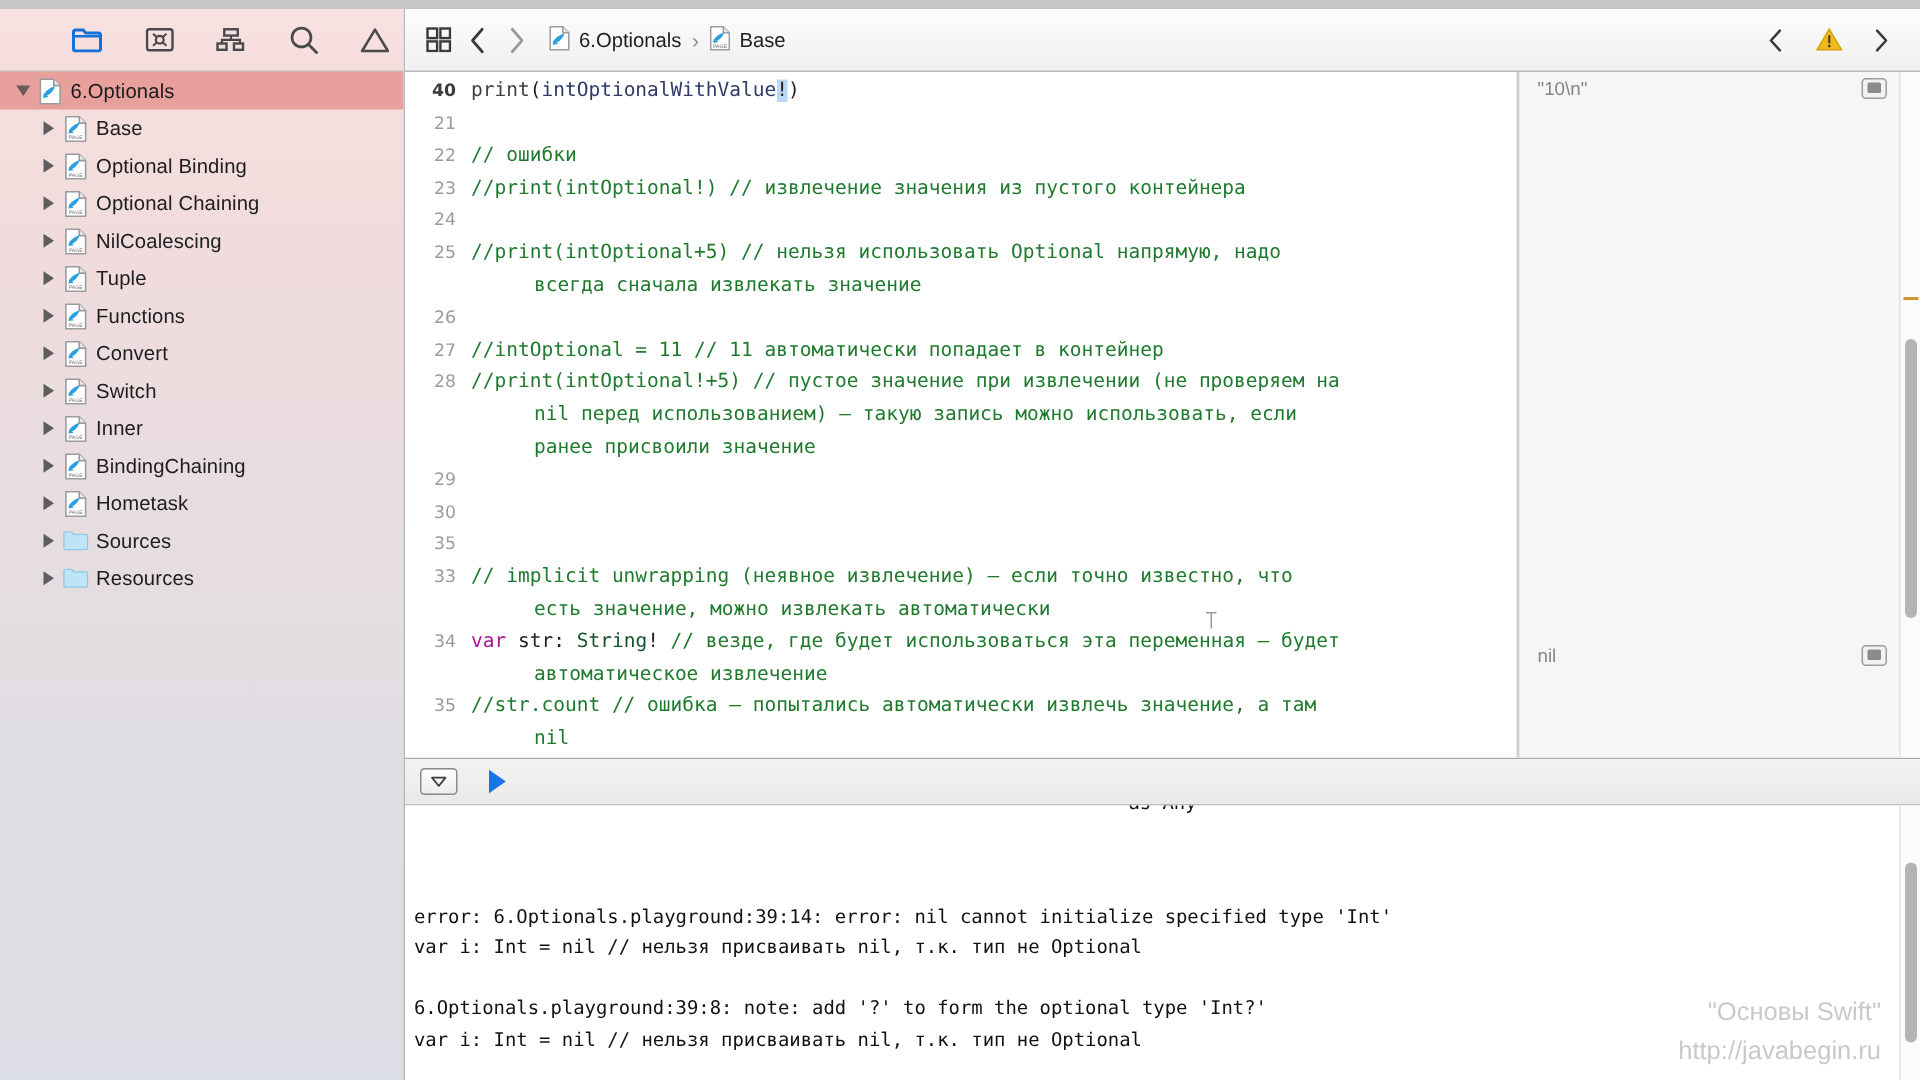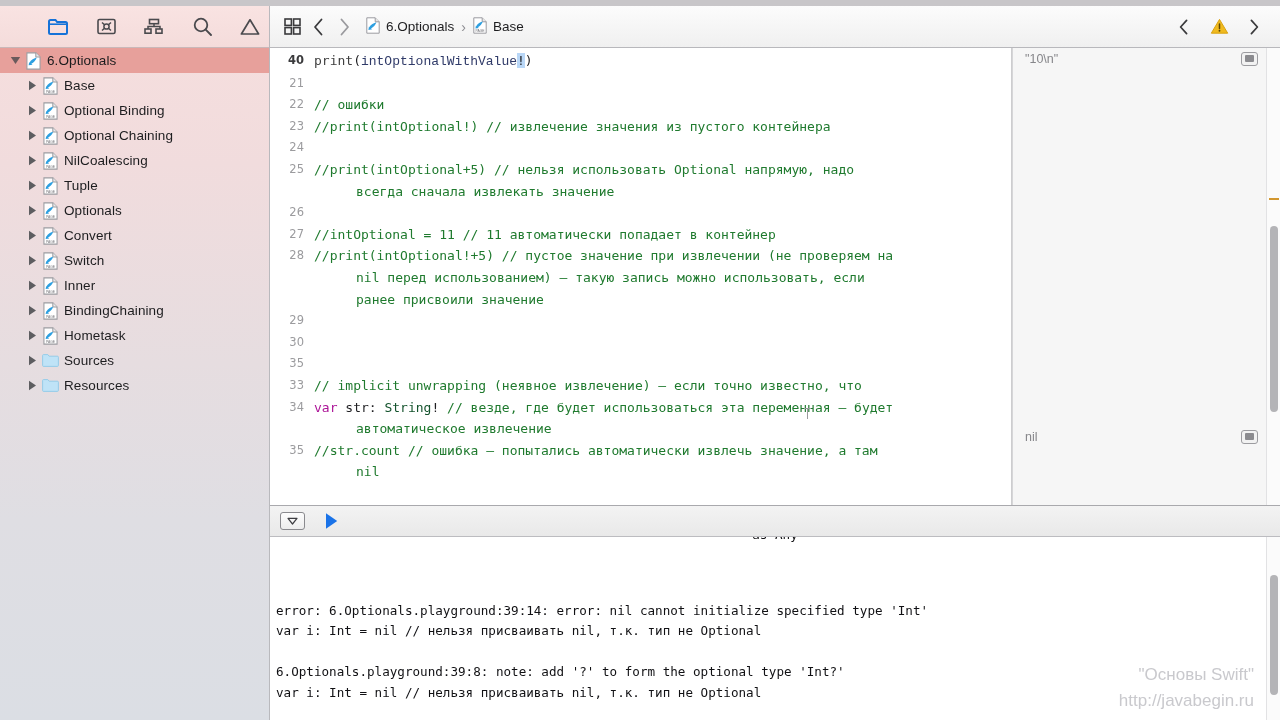--- a/index.html
+++ b/index.html
@@ -80,21 +80,21 @@
     color: #9b9b9e; font-size: 11.5px; line-height: 21.6px;
     font-family: "DejaVu Sans", sans-serif; user-select: none;
   }
   .gut.cur { color: #3b3b3d; font-weight: bold; }
   .ctext { flex: 1; min-width: 0; white-space: pre-wrap; word-break: break-word; padding-right: 8px; }
   .ctext .cont { display: block; padding-left: 42px; text-indent: 0; }
   .cm { color: #1f7a2e; }
   .kw { color: #ac1397; }
   .ty { color: #14532d; }
   .fn { color: #404040; }
-  .id { color: #2f3a68; font-family: Liberation Mono, monospace; }
+  .id { color: #2f3a68; }
   .pl { color: #1f1f22; }
   .sel { background: #b9d7f7; }
   .caretmark { position: absolute; left: 537px; top: 360px; width: 1px; height: 11px; background: #9a9a9d; }
   .caretmark:after { content:""; position:absolute; left:-3px; top:0; width:7px; height:1px; background:#9a9a9d; }
 
   
   .results {
     width: 268px; flex: none; background: #f6f6f6; position: relative;
     border-left: 1px solid #d6d6d8;
   }
@@ -294,21 +294,21 @@
               </svg>
             </span>
             <span class="nav-icon">
               <svg width="15" height="18" viewBox="0 0 14 17">
                 <path d="M.8.8h8.4l4 4v11.4H.8z" fill="#fff" stroke="#9b9ba0" stroke-width="1"></path>
                 <path d="M9.2.8v4h4" fill="#e9e9eb" stroke="#9b9ba0" stroke-width="1"></path>
                 <path d="M3 9.2c1.4-2.6 4.4-4.1 6.5-4.6-.9 2.6-2.6 4.4-4.8 5.4l1.1.8-3.4.5.6-3.1z" fill="#2d9fe0"></path>
                 <text x="7" y="15" font-size="3.2" fill="#76767b" text-anchor="middle" font-family="sans-serif">PAGE</text>
               </svg>
             </span>
-            <span class="nav-label">Optionals</span>
+            <span class="nav-label">Functions</span>
           </div>
           <div class="nav-row depth1">
             <span class="tri right">
               <svg width="9" height="11" viewBox="0 0 9 11">
                 <path d="M1 .8v9.4L8 5.5z" fill="#5d5d60"></path>
               </svg>
             </span>
             <span class="nav-icon">
               <svg width="15" height="18" viewBox="0 0 14 17">
                 <path d="M.8.8h8.4l4 4v11.4H.8z" fill="#fff" stroke="#9b9ba0" stroke-width="1"></path>
@@ -526,21 +526,21 @@
               <div class="cline">
                 <div class="gut">30</div>
                 <div class="ctext">&nbsp;</div>
               </div>
               <div class="cline">
                 <div class="gut">35</div>
                 <div class="ctext">&nbsp;</div>
               </div>
               <div class="cline">
                 <div class="gut">33</div>
-                <div class="ctext"><span class="cm">// implicit unwrapping (неявное извлечение) — если точно известно, что</span></div>
+                <div class="ctext"><span class="cm">// implicit unwrapping (неявное извлечение) — если точно известно, что</span><span class="cm cont">есть значение, можно извлекать автоматически</span></div>
               </div>
               <div class="cline">
                 <div class="gut">34</div>
                 <div class="ctext"><span class="kw">var</span><span class="pl"> str: </span><span class="ty">String</span><span class="pl">! </span><span class="cm">// везде, где будет использоваться эта переменная — будет</span><span class="cm cont">автоматическое извлечение</span></div>
               </div>
               <div class="cline">
                 <div class="gut">35</div>
                 <div class="ctext"><span class="cm">//str.count // ошибка — попытались автоматически извлечь значение, а там</span><span class="cm cont">nil</span></div>
               </div>
             </div>

